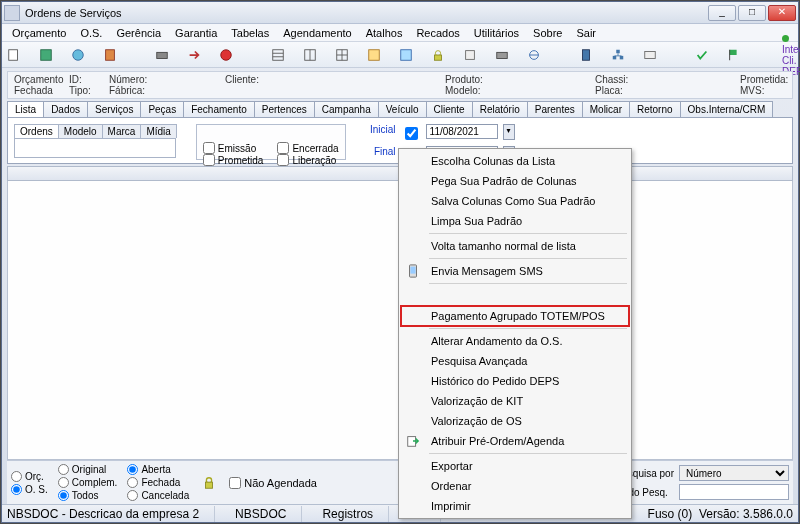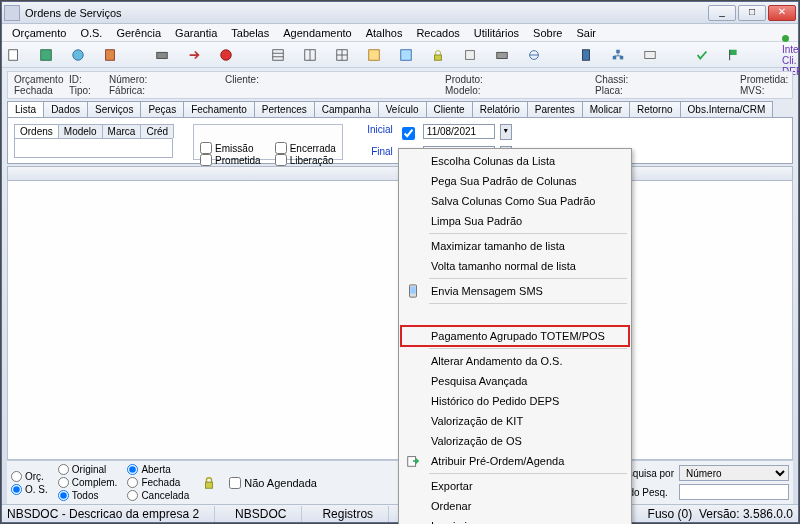--- a/index.html
+++ b/index.html
@@ -413,21 +413,21 @@
       <div class="tab">Retorno</div>
       <div class="tab">Obs.Interna/CRM</div>
     </div>
 
   <div class="filterpanel">
     <div class="filtergroup">
       <div class="subtabs" id="subtabs2">
           <div class="subtab active">Ordens</div>
           <div class="subtab">Modelo</div>
           <div class="subtab">Marca</div>
-          <div class="subtab">Créd</div>
+          <div class="subtab">Mídia</div>
         </div>
       <div class="grpborder"></div>
     </div>
     <div class="chkgrid">
       <label class="chk">
           <input type="checkbox" style="">
           <span>Emissão</span>
         </label>
       <label class="chk">
           <input type="checkbox" style="">
@@ -549,24 +549,20 @@
       <div class="ctxicon"></div>
       <div class="ctxlabel">Salva Colunas Como Sua Padrão</div>
     </div>
     <div class="ctxitem">
       <div class="ctxicon"></div>
       <div class="ctxlabel">Limpa Sua Padrão</div>
     </div>
     <div class="msep"></div>
     <div class="ctxitem">
       <div class="ctxicon"></div>
-      <div class="ctxlabel">Maximizar tamanho de lista</div>
-    </div>
-    <div class="ctxitem">
-      <div class="ctxicon"></div>
       <div class="ctxlabel">Volta tamanho normal de lista</div>
     </div>
     <div class="msep"></div>
     <div class="ctxitem">
       <div class="ctxicon">
         <svg viewBox="0 0 16 16">
           <rect x="4" y="1" width="8" height="14" rx="1" fill="#ddd" stroke="#666"></rect>
           <rect x="5" y="3" width="6" height="8" fill="#9cf"></rect>
         </svg>
       </div>

